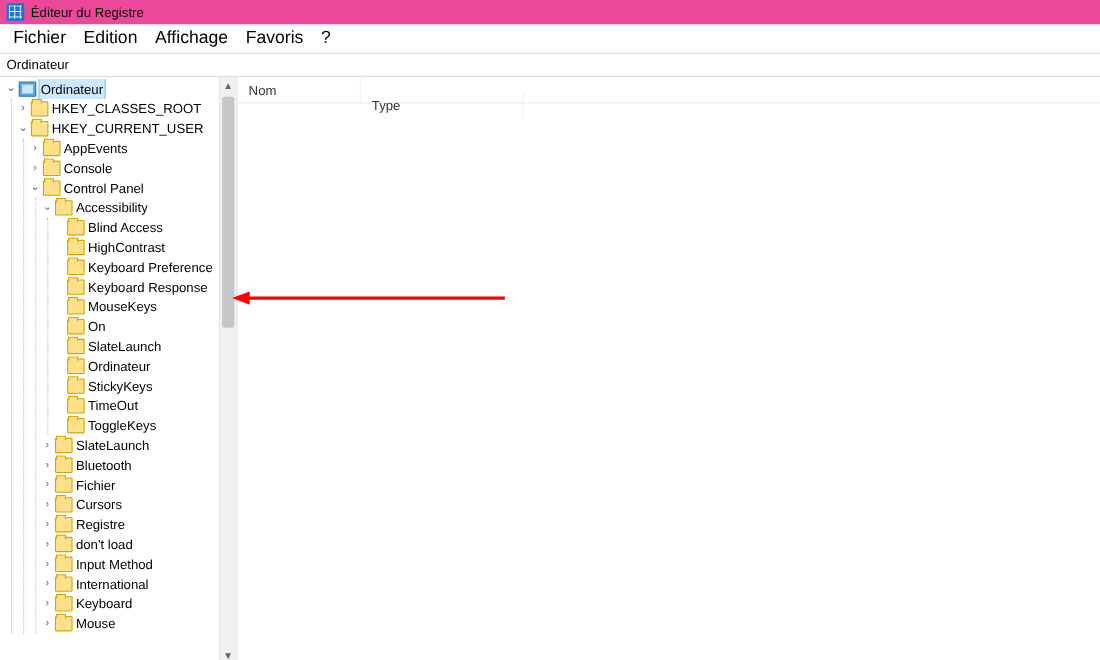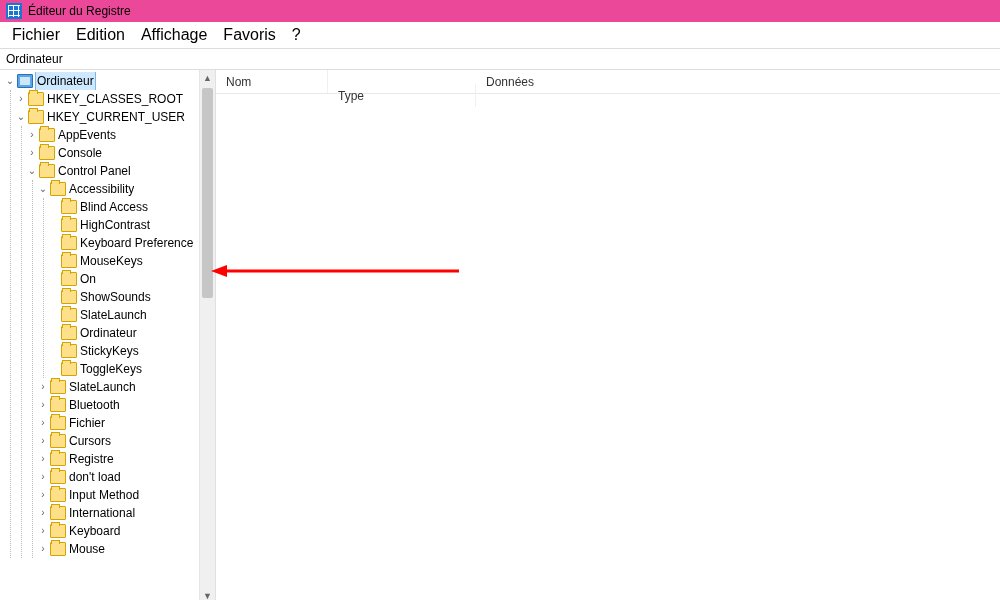--- a/index.html
+++ b/index.html
@@ -264,46 +264,51 @@
                   <span class="label">HighContrast</span>
                 </div>
                 <div class="node">
                   <span class="exp"></span>
                   <span class="fico"></span>
                   <span class="label">Keyboard Preference</span>
                 </div>
                 <div class="node">
                   <span class="exp"></span>
                   <span class="fico"></span>
+                  <span class="label">Keyboard Response</span>
+                </div>
+                <div class="node">
+                  <span class="exp"></span>
+                  <span class="fico"></span>
                   <span class="label">MouseKeys</span>
                 </div>
                 <div class="node">
                   <span class="exp"></span>
                   <span class="fico"></span>
                   <span class="label">On</span>
                 </div>
                 <div class="node">
                   <span class="exp"></span>
                   <span class="fico"></span>
-                  <span class="label">ShowSounds</span>
-                </div>
-                <div class="node">
-                  <span class="exp"></span>
-                  <span class="fico"></span>
                   <span class="label">SlateLaunch</span>
                 </div>
                 <div class="node">
                   <span class="exp"></span>
                   <span class="fico"></span>
                   <span class="label">Ordinateur</span>
                 </div>
                 <div class="node">
                   <span class="exp"></span>
                   <span class="fico"></span>
                   <span class="label">StickyKeys</span>
+                </div>
+                <div class="node">
+                  <span class="exp"></span>
+                  <span class="fico"></span>
+                  <span class="label">TimeOut</span>
                 </div>
                 <div class="node">
                   <span class="exp"></span>
                   <span class="fico"></span>
                   <span class="label">ToggleKeys</span>
                 </div>
               </div>
 
             <div id="cp-siblings">
                 <div class="node">
@@ -366,21 +371,20 @@
       <div class="arr up">▲</div>
       <div class="thumb"></div>
       <div class="arr down">▼</div>
     </div>
   </div>
 
   <div class="listpane">
     <div class="list-headers">
       <div class="col nom">Nom</div>
       <div class="col type">Type</div>
-      <div class="col data">Données</div>
     </div>
   </div>
 </div>
 
 <svg class="red-arrow" viewBox="0 0 248 16">
   <line x1="248" y1="8" x2="12" y2="8" stroke="#ff0000" stroke-width="3"></line>
   <polygon points="0,8 16,2 16,14" fill="#ff0000"></polygon>
 </svg>
 
 </body></html>

